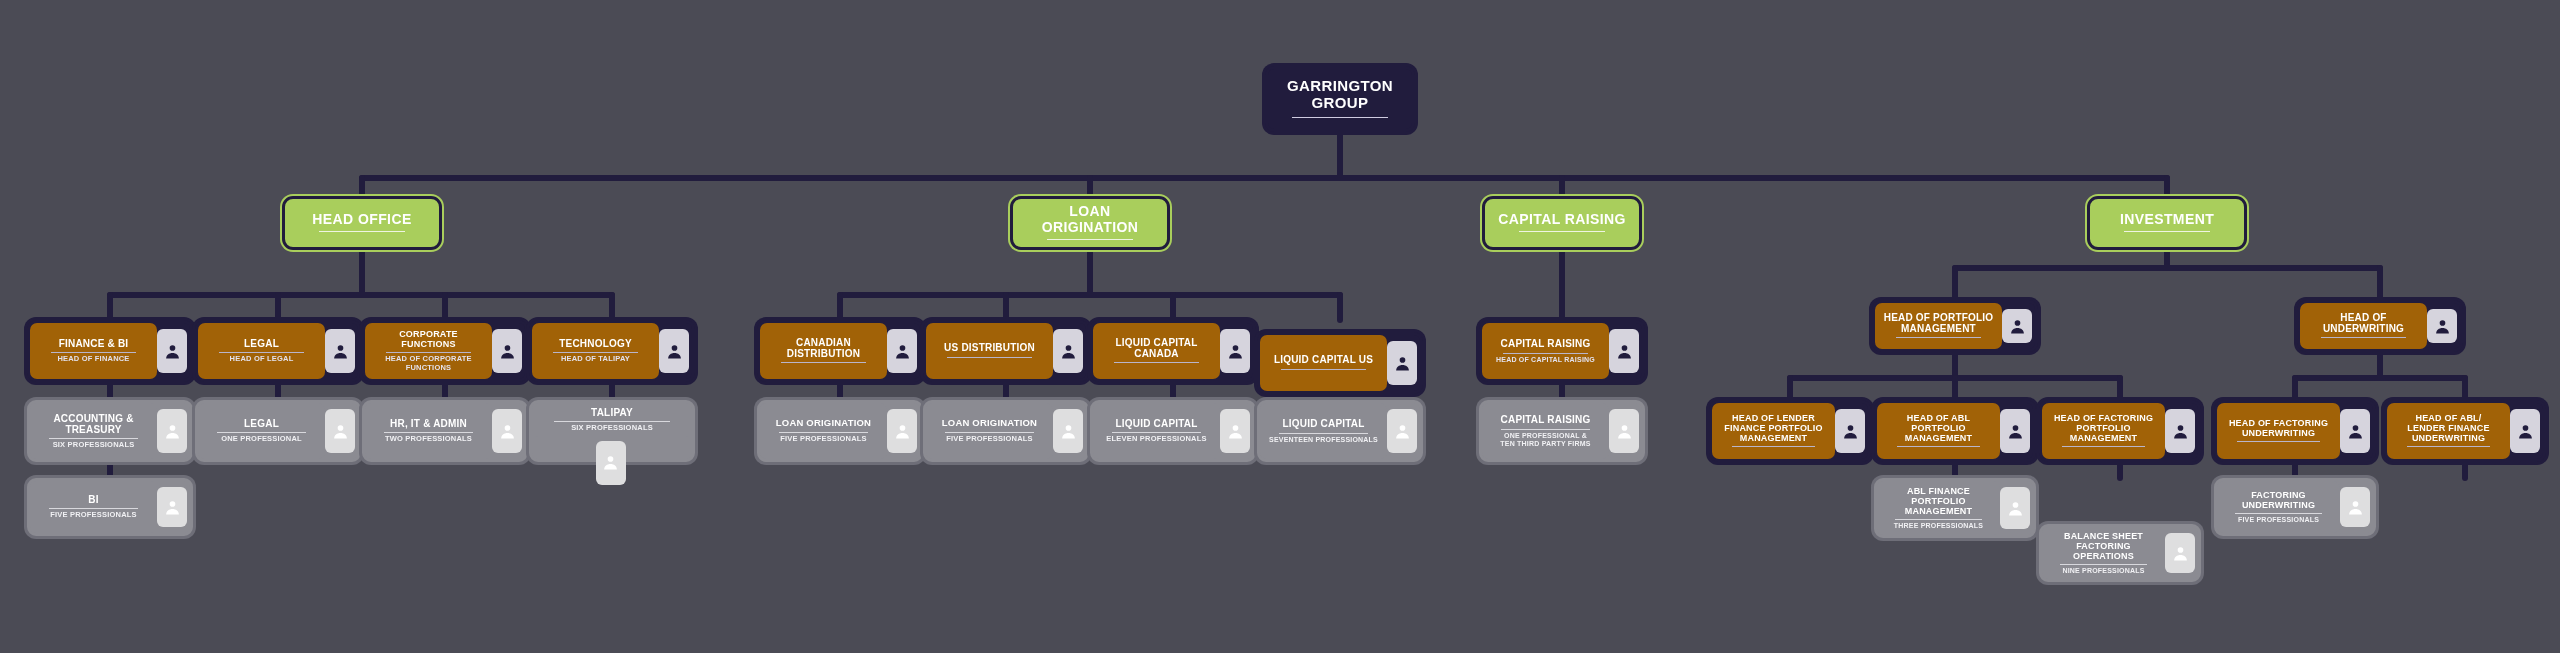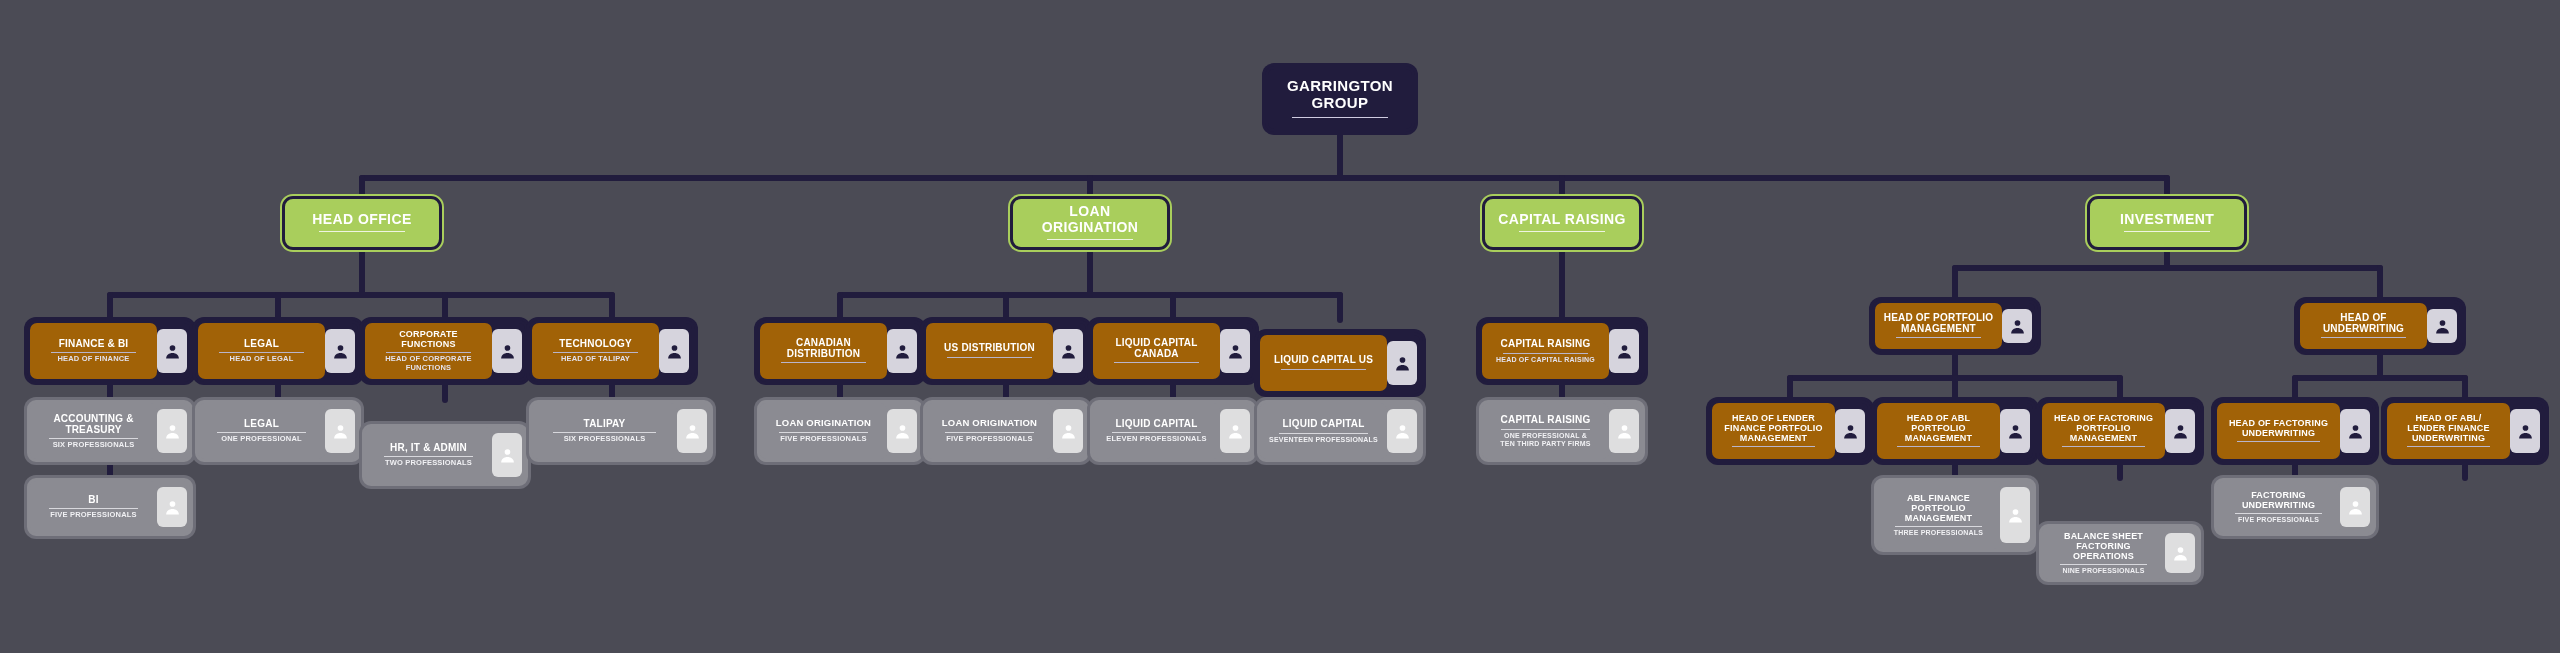--- a/index.html
+++ b/index.html
@@ -289,35 +289,35 @@
       <div class="sub">ONE PROFESSIONAL</div>
     </div>
     <div class="avatar">
       <svg viewBox="0 0 24 24">
           <circle cx="12" cy="7" r="4"></circle>
           <path d="M3 22c0-5 4-8 9-8s9 3 9 8z"></path>
         </svg>
     </div>
   </div>
 
-  <div class="node grey" style="left:362px;top:424px;width:166px;height:62px;">
+  <div class="node grey" style="left:362px;top:400px;width:166px;height:62px;">
     <div class="body">
       <div class="title">HR, IT &amp; ADMIN</div>
       <hr class="rule">
       <div class="sub">TWO PROFESSIONALS</div>
     </div>
     <div class="avatar">
       <svg viewBox="0 0 24 24">
           <circle cx="12" cy="7" r="4"></circle>
           <path d="M3 22c0-5 4-8 9-8s9 3 9 8z"></path>
         </svg>
     </div>
   </div>
 
-  <div class="node grey" style="left:529px;top:400px;width:184px;height:62px;">
+  <div class="node grey" style="left:529px;top:400px;width:166px;height:62px;flex-direction:column;">
     <div class="body">
       <div class="title">TALIPAY</div>
       <hr class="rule">
       <div class="sub">SIX PROFESSIONALS</div>
     </div>
     <div class="avatar">
       <svg viewBox="0 0 24 24">
           <circle cx="12" cy="7" r="4"></circle>
           <path d="M3 22c0-5 4-8 9-8s9 3 9 8z"></path>
         </svg>
@@ -572,21 +572,21 @@
       <hr class="rule">
     </div>
     <div class="avatar">
       <svg viewBox="0 0 24 24">
           <circle cx="12" cy="7" r="4"></circle>
           <path d="M3 22c0-5 4-8 9-8s9 3 9 8z"></path>
         </svg>
     </div>
   </div>
 
-  <div class="node grey" style="left:1874px;top:478px;width:162px;height:74px;">
+  <div class="node grey" style="left:1874px;top:478px;width:162px;height:60px;">
     <div class="body">
       <div class="title" style="font-size:9px;">ABL FINANCE
 PORTFOLIO
 MANAGEMENT</div>
       <hr class="rule">
       <div class="sub" style="font-size:7px;">THREE PROFESSIONALS</div>
     </div>
     <div class="avatar">
       <svg viewBox="0 0 24 24">
           <circle cx="12" cy="7" r="4"></circle>

